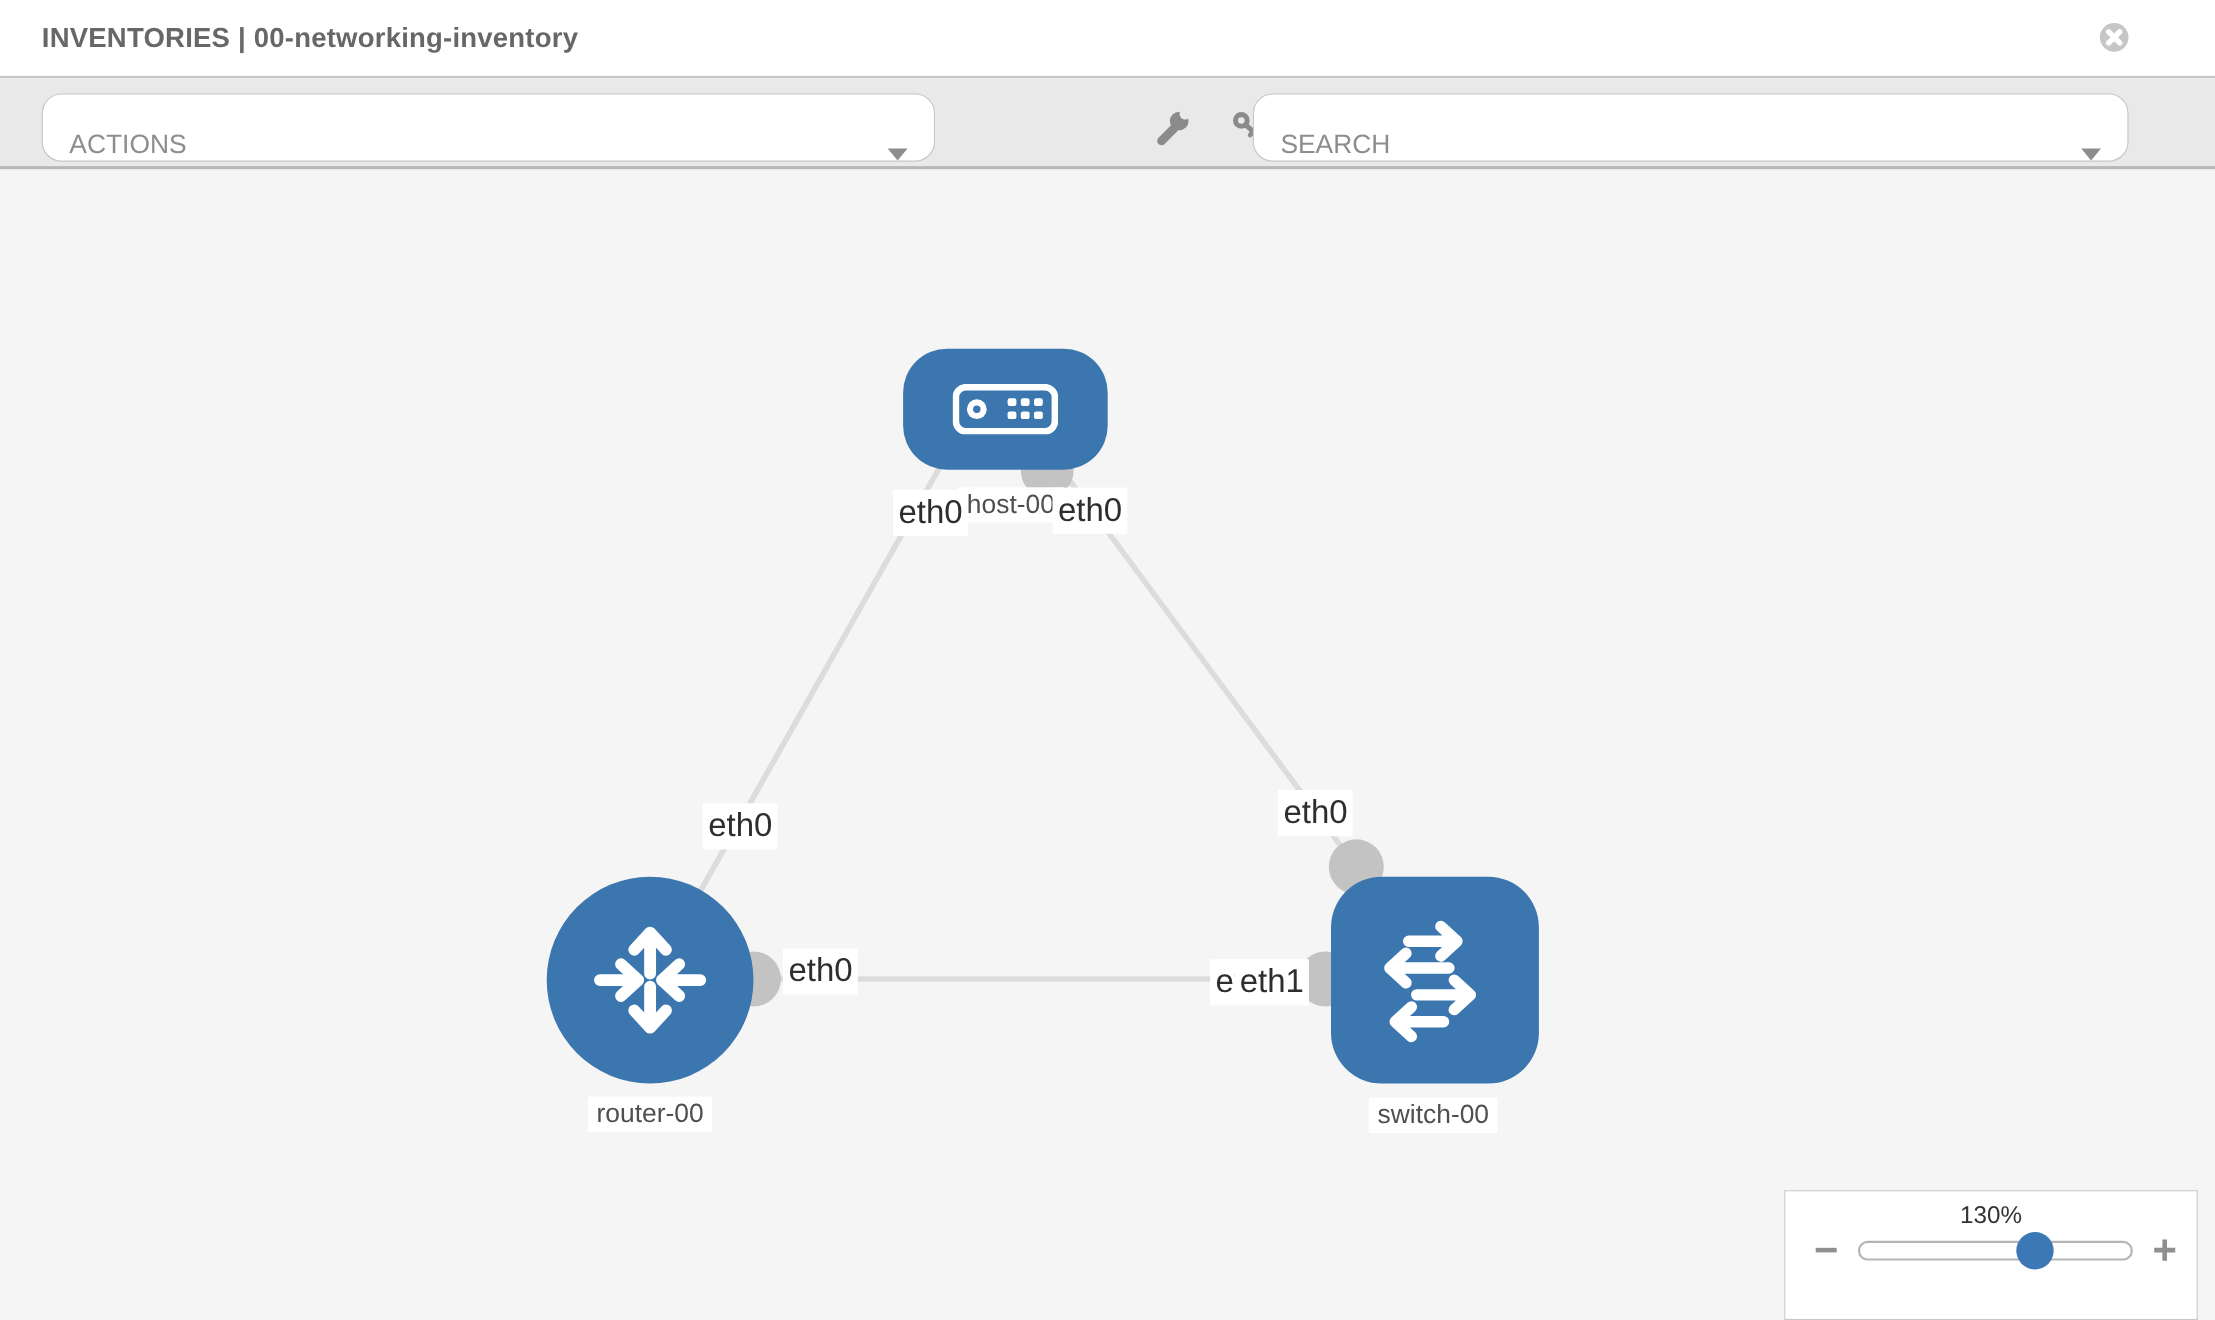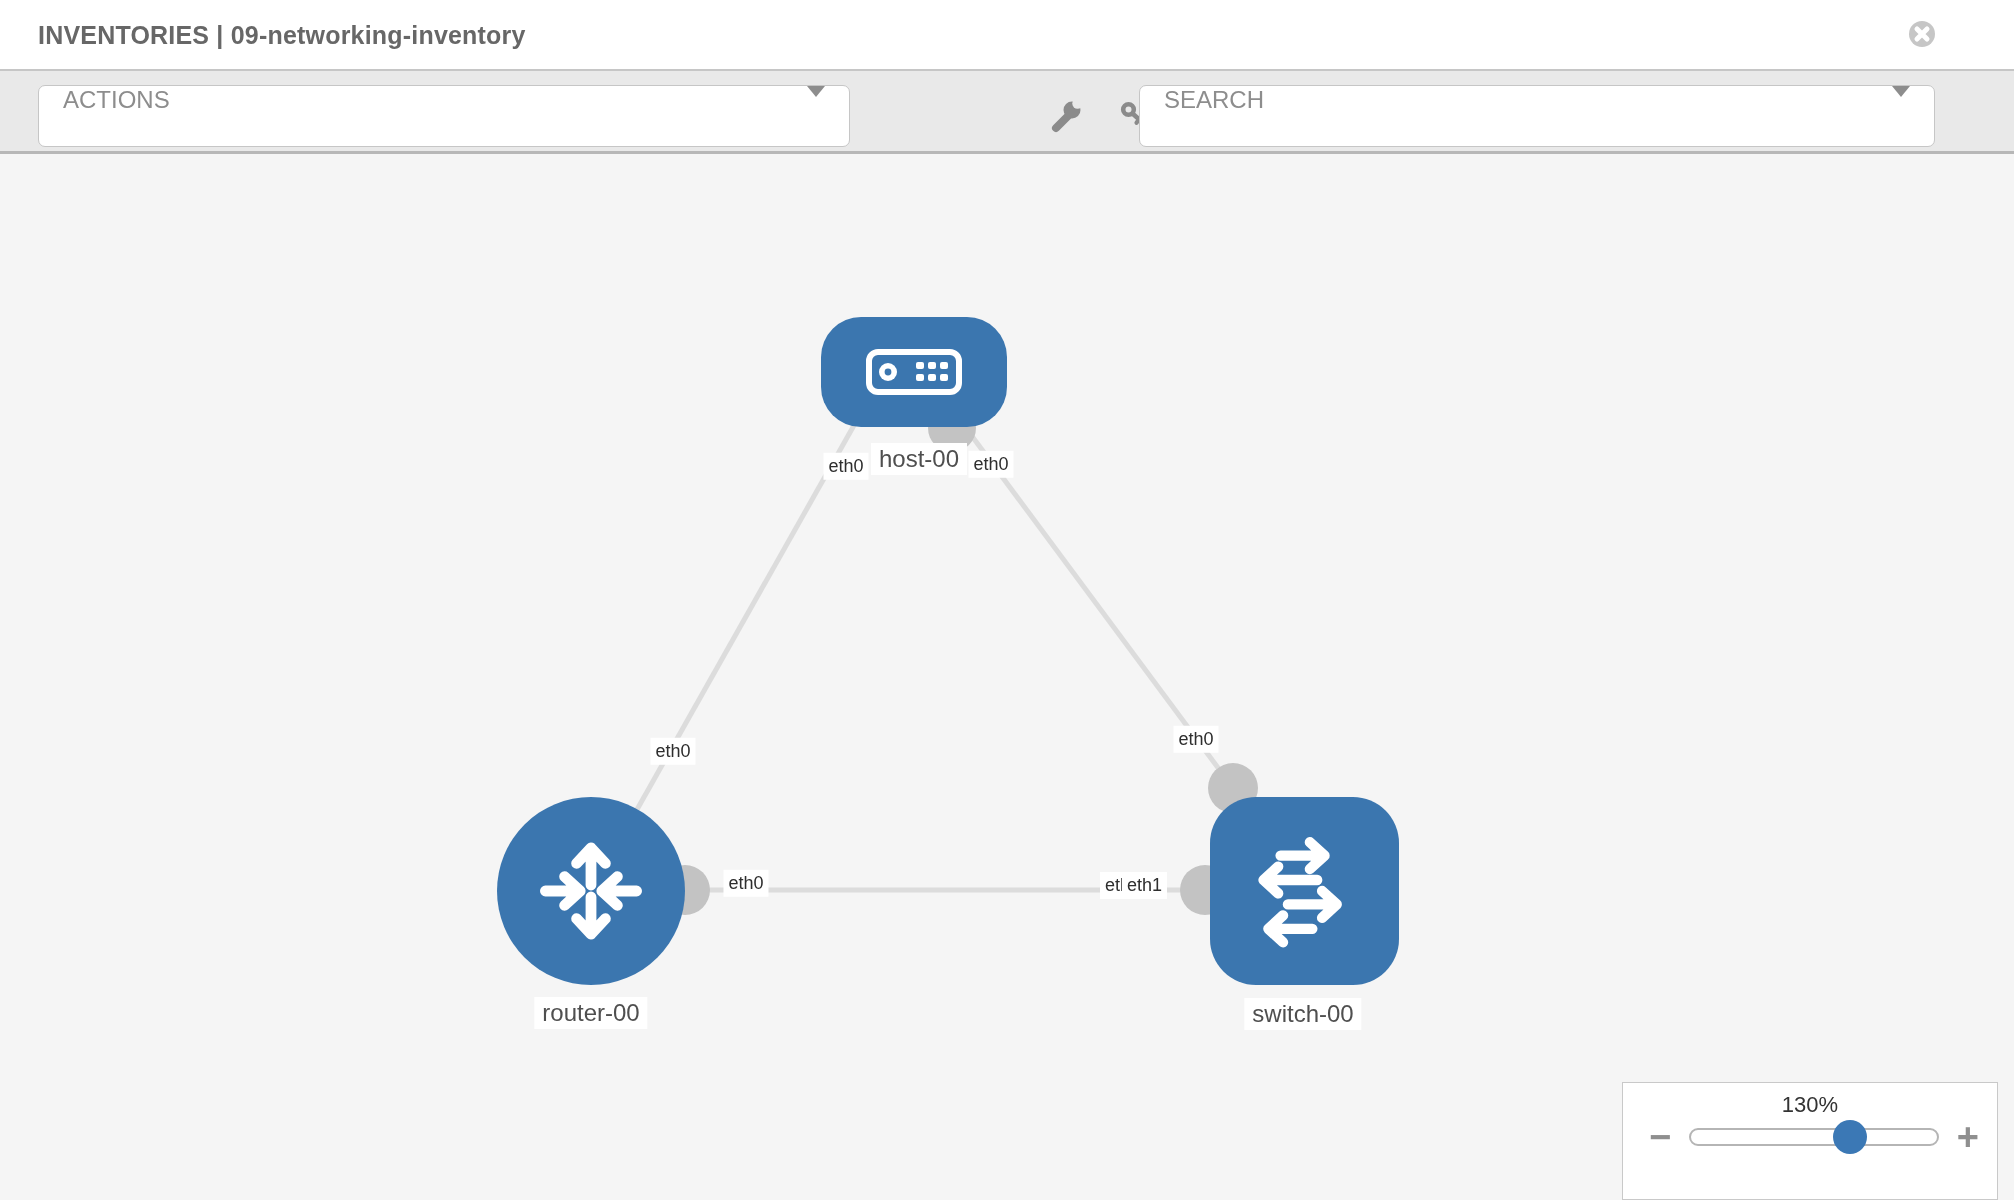--- a/index.html
+++ b/index.html
@@ -10,22 +10,22 @@
   .header { position:absolute; left:0; top:0; width:2014px; height:71px;
             background:#fff; border-bottom:2px solid #c6c6c6; }
   .header-title { position:absolute; left:38px; top:50%; transform:translateY(-50%);
                   font-size:25px; font-weight:bold; color:#676767; letter-spacing:.2px; }
   .close-btn { position:absolute; left:1907px; top:19px; width:30px; height:30px; cursor:pointer; }
 
   
   .toolbar { position:absolute; left:0; top:71px; width:2014px; height:83px;
              background:#e9e9e9; border-bottom:3px solid #b7b7b7; }
   .select-box { position:absolute; top:14px; height:62px; background:#fff;
-                border:1px solid #c6c6c6; border-radius:7px;
-                display:flex; align-items:flex-start; padding:0 24px; }
+                border:1px solid #c6c6c6; border-radius:18px;
+                display:flex; align-items:flex-end; padding:0 24px; }
   .select-box.actions { left:38px; width:812px; }
   .select-box.search  { left:1139px; width:796px; }
   .select-text { font-size:24px; color:#8d8d8d; flex:1; }
   .caret-down { width:0; height:0; border-left:9px solid transparent;
                 border-right:9px solid transparent; border-top:11px solid #8d8d8d; }
   .tool-icon { position:absolute; top:28px; width:34px; height:34px; cursor:pointer; }
   .tool-icon.wrench { left:1049px; }
   .tool-icon.key    { left:1118px; }
 
   
@@ -33,21 +33,21 @@
             background:#f5f5f5; }
   .links-svg { position:absolute; left:0; top:0; z-index:1; }
 
   .node { position:absolute; background:#3b76af; display:flex;
           align-items:center; justify-content:center; z-index:3; cursor:pointer; }
   .node.host   { left:821px; top:163px; width:186px; height:110px; border-radius:40px; }
   .node.router { left:497px; top:643px; width:188px; height:188px; border-radius:50%; }
   .node.switch { left:1210px; top:643px; width:189px; height:188px; border-radius:46px; }
 
   .chip { position:absolute; z-index:4; background:#fff; color:#2e2e2e;
-          font-size:18px; line-height:1.25; padding:2px 5px;
+          font-size:30px; line-height:1.25; padding:2px 5px;
           transform:translate(-50%,-50%); white-space:nowrap; }
   .chip.node-label { font-size:24px; color:#4f4f4f; padding:1px 8px; }
   .chip.abs { transform:none; }
 
   .lbl-host    { left:919px;  top:305px; }
   .lbl-router  { left:591px;  top:859px; }
   .lbl-switch  { left:1303px; top:860px; }
   .if-host-left   { left:846px;  top:312px; }
   .if-host-right  { left:991px;  top:310px; }
   .if-router-top  { left:673px;  top:597px; }
@@ -65,21 +65,21 @@
                cursor:pointer; user-select:none; }
   .zoom-track { flex:1; height:18px; margin:0 18px; background:#fff;
                 border:2px solid #b5b5b5; border-radius:10px; position:relative; cursor:pointer; }
   .zoom-thumb { position:absolute; top:50%; left:64.5%; width:34px; height:34px;
                 margin:-17px 0 0 -17px; border-radius:50%; background:#3b78b5; cursor:pointer; }
 </style>
 </head>
 <body>
 
 <div class="header">
-  <div class="header-title">INVENTORIES | 09-networking-inventory</div>
+  <div class="header-title">INVENTORIES | 00-networking-inventory</div>
   <svg class="close-btn" viewBox="0 0 30 30">
     <circle cx="15" cy="15" r="13" fill="#c6c6c6"></circle>
     <path d="M10 10 L20 20 M20 10 L10 20" stroke="#fff" stroke-width="5" stroke-linecap="round"></path>
   </svg>
 </div>
 
 <div class="toolbar">
   <div class="select-box actions">
     <span class="select-text">ACTIONS</span>
     <span class="caret-down"></span>

